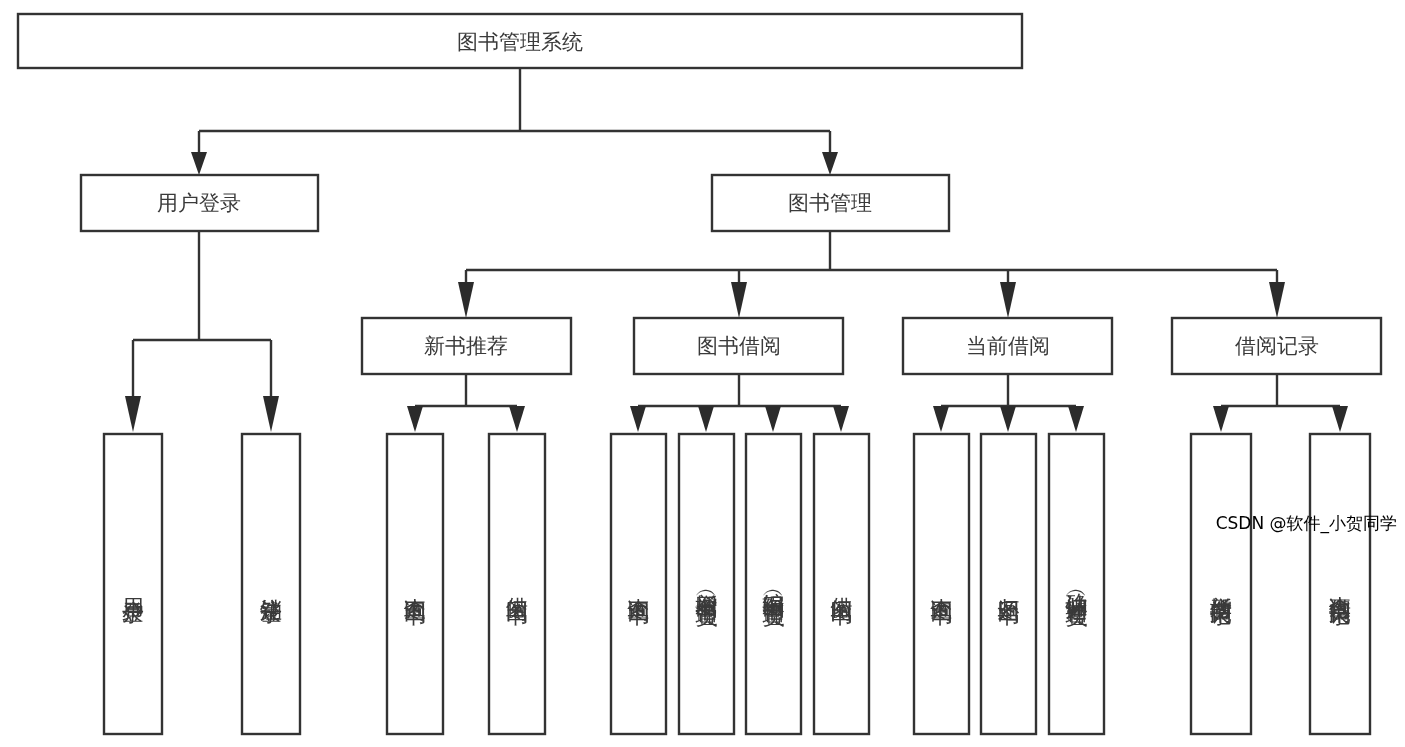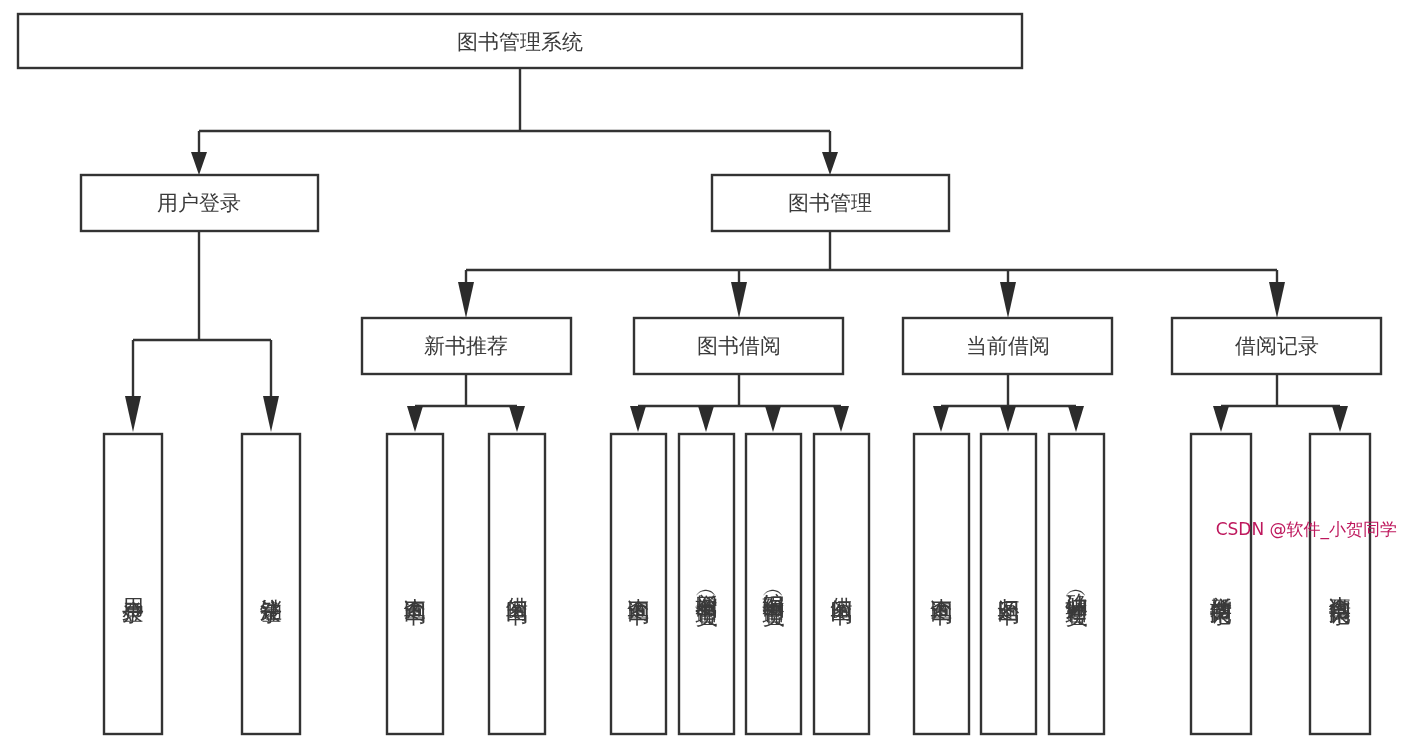--- a/index.html
+++ b/index.html
@@ -60,24 +60,24 @@
     font-family: "DejaVu Sans", "Liberation Sans", sans-serif;
     font-size: 22px;
     line-height: 1.0;
     color: #3a3a3a;
     letter-spacing: 2px;
     white-space: nowrap;
   }
   .watermark {
     position: absolute;
     right: 8px;
-    bottom: 2px;
+    bottom: 8px;
     font-family: "DejaVu Sans", "Liberation Sans", sans-serif;
     font-size: 17px;
-    color: #be185d;
+    color: #000000;
     white-space: nowrap;
     pointer-events: none;
   }
 </style>
 </head>
 <body>
 
 <div id="diagram-root">
 
   <svg class="flowchart" viewBox="0 0 1405 747" xmlns="http://www.w3.org/2000/svg">

